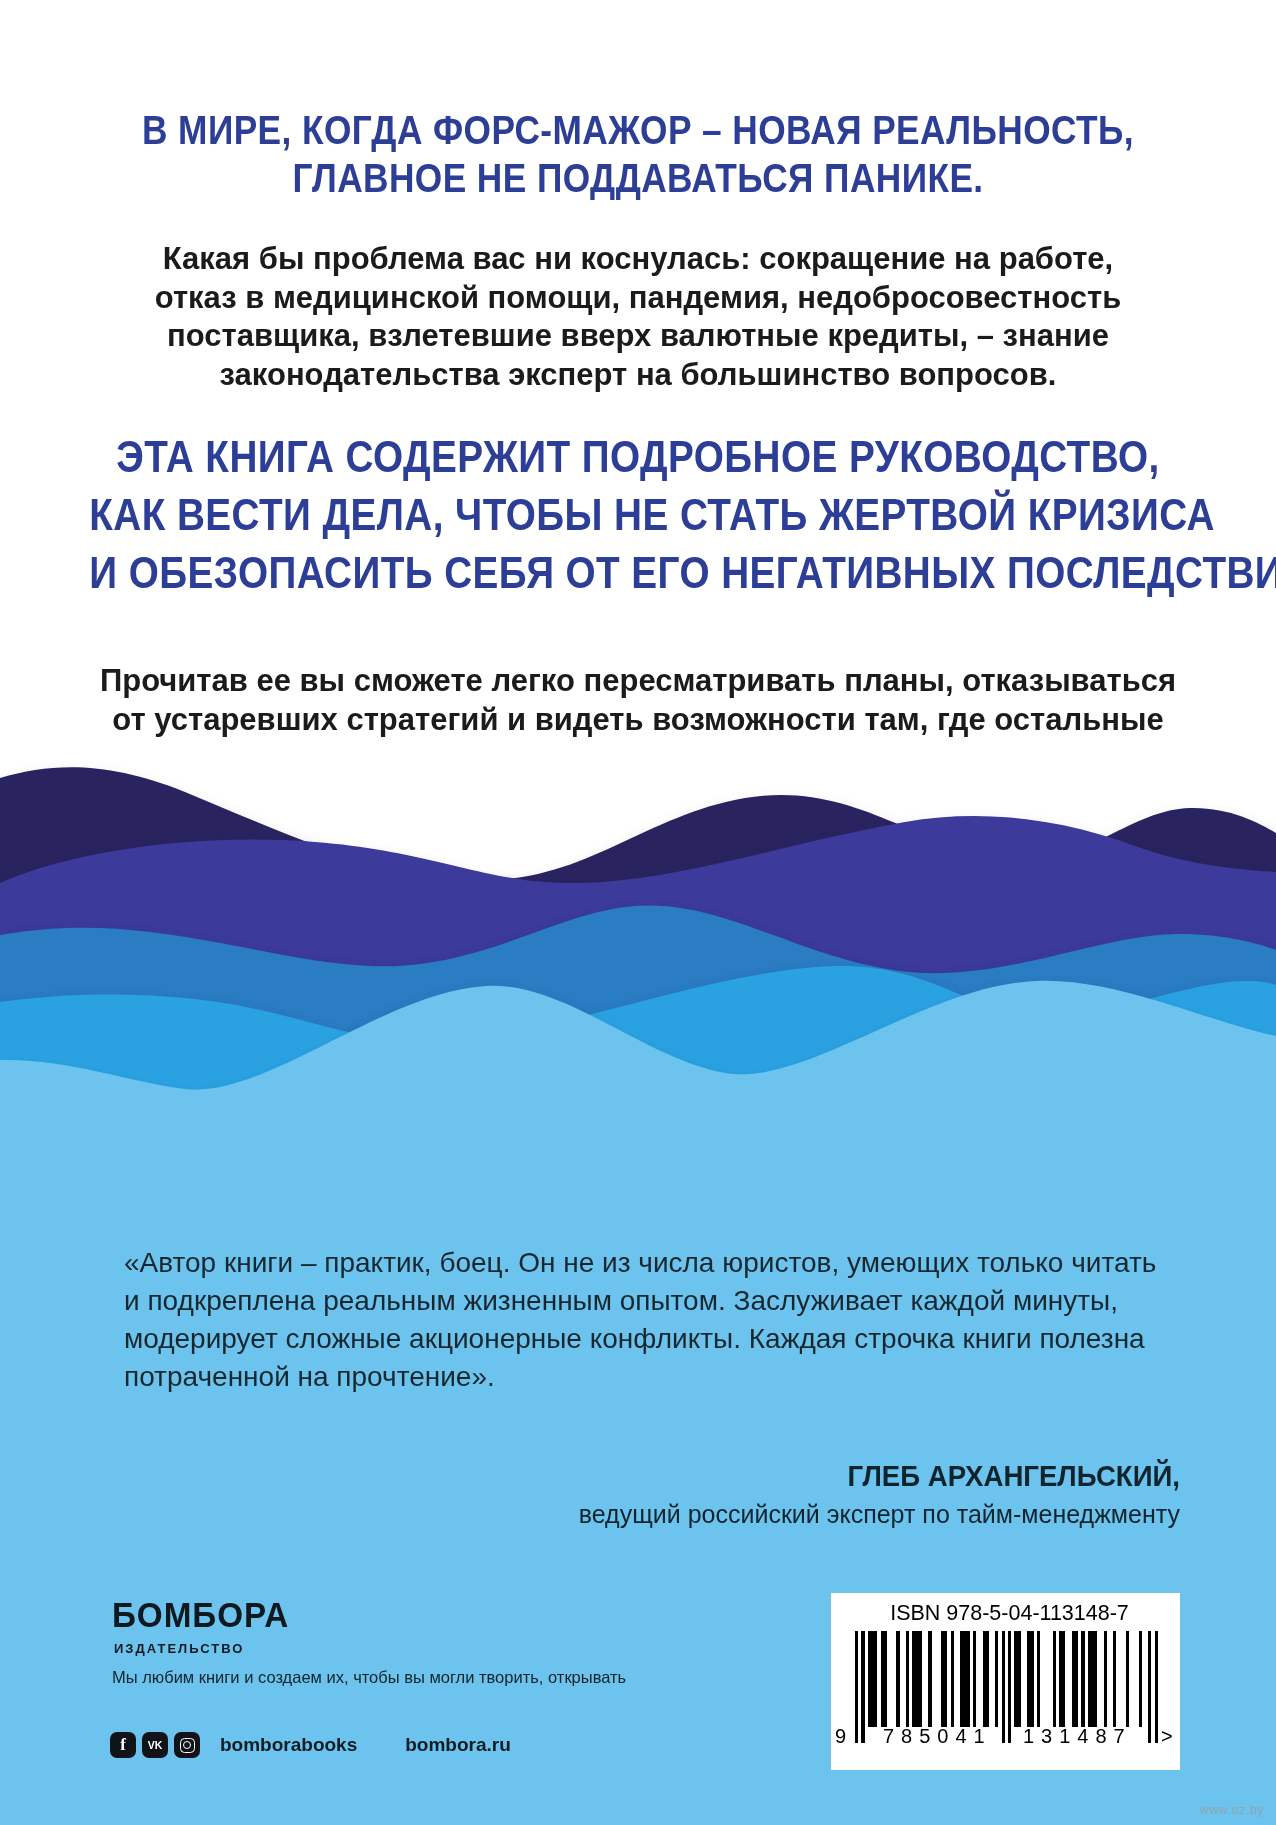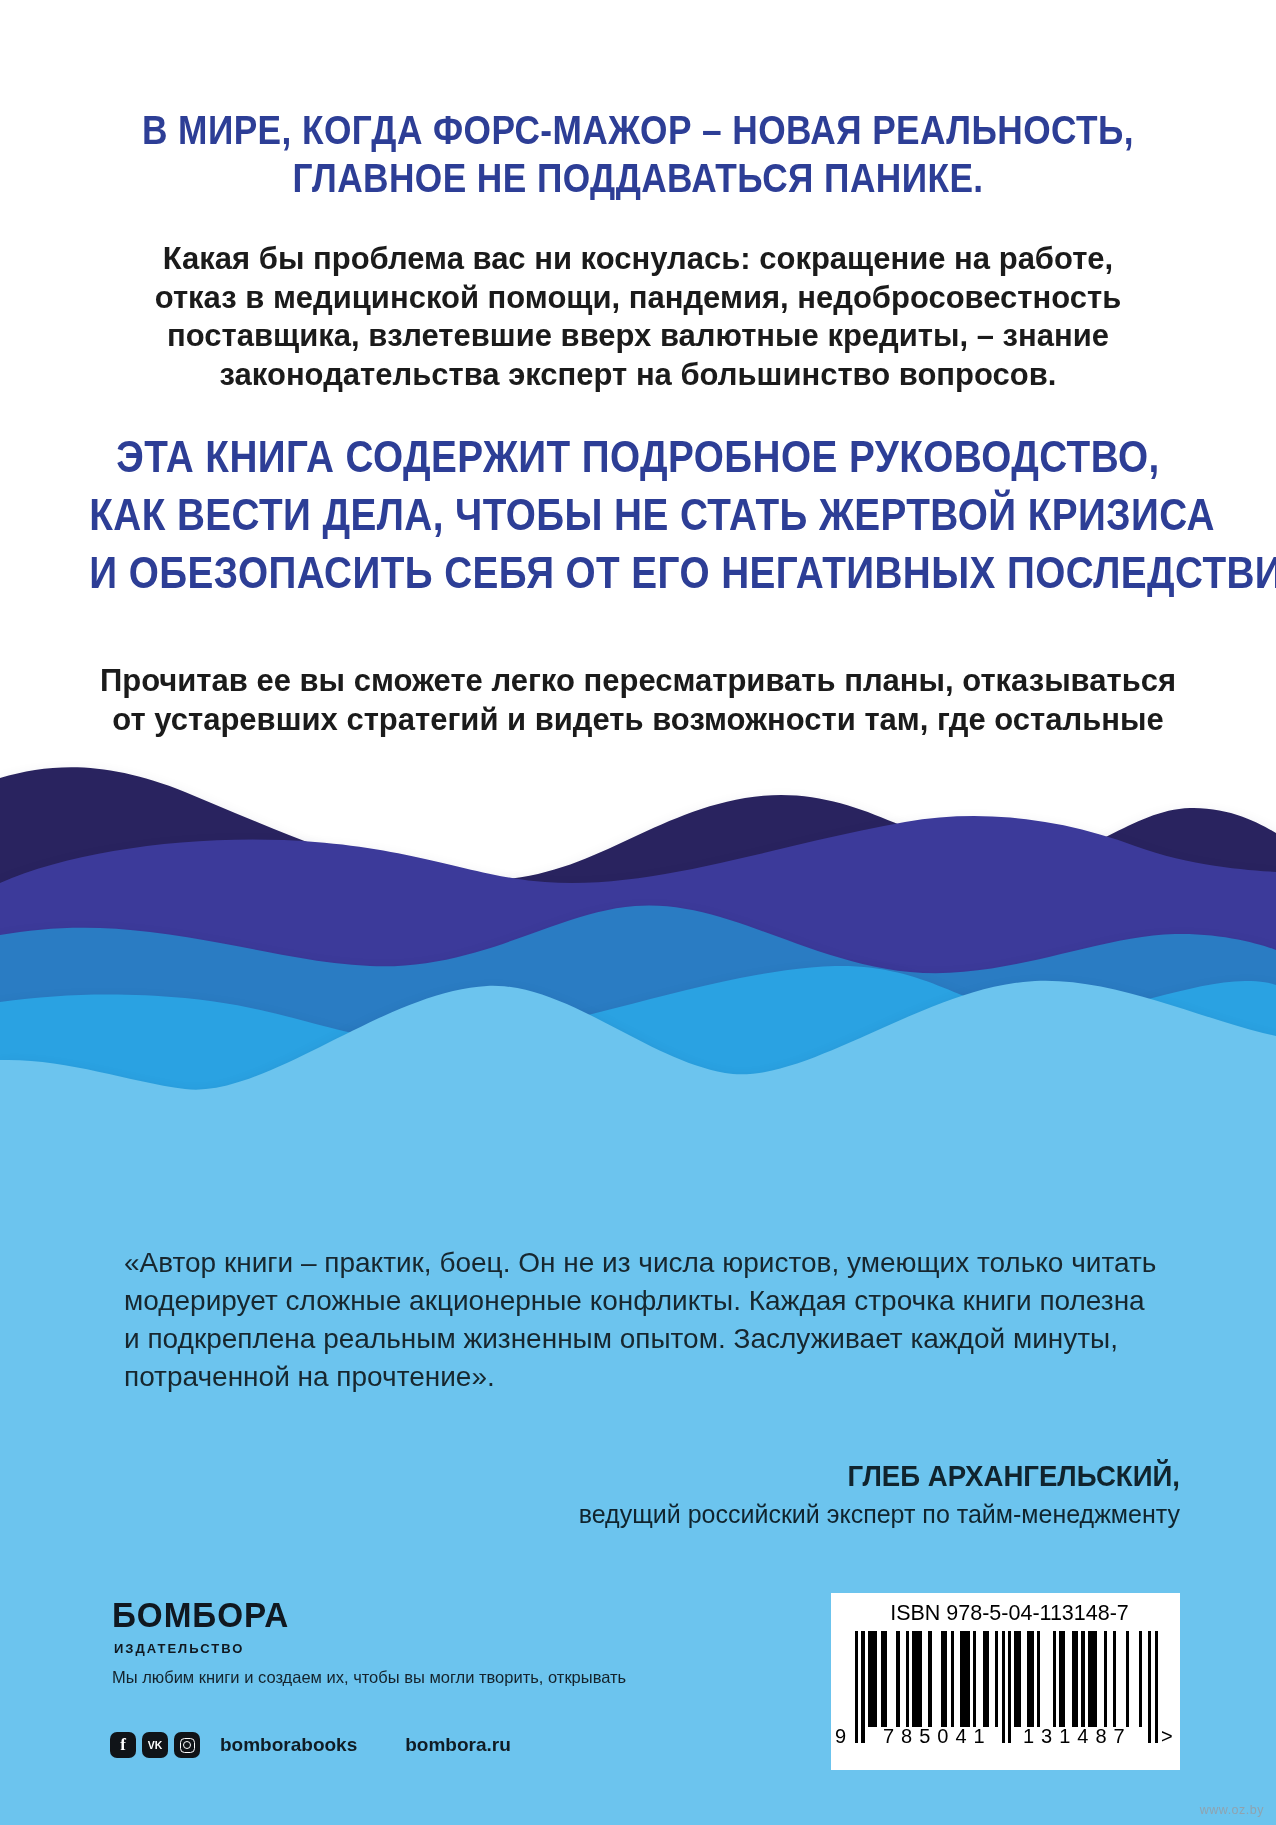--- a/index.html
+++ b/index.html
@@ -84,22 +84,22 @@
   <svg class="waves" viewBox="0 0 1276 525" preserveAspectRatio="none">
     <path class="wv" fill="#29235f" d="M0,128 C55,112 110,112 185,142 C290,185 375,228 480,230 C585,232 645,165 745,148 C850,130 915,195 1000,210 C1080,223 1125,160 1190,158 C1228,157 1258,172 1276,183 L1276,525 L0,525 Z"></path>
     <path class="wv" fill="#3c3a9a" d="M0,233 C75,200 200,183 315,192 C420,200 475,227 545,232 C655,240 770,196 905,172 C985,158 1065,170 1135,196 C1190,216 1245,220 1276,222 L1276,525 L0,525 Z"></path>
     <path class="wv" fill="#2a7cc3" d="M0,285 C45,277 95,275 150,282 C240,293 300,313 370,316 C480,321 555,262 635,256 C725,249 805,312 910,322 C1005,331 1095,286 1175,284 C1220,283 1258,293 1276,300 L1276,525 L0,525 Z"></path>
     <path class="wv" fill="#2aa2e2" d="M0,352 C60,344 115,342 185,348 C285,357 345,391 425,393 C530,395 705,320 835,316 C925,314 965,357 1025,364 C1105,372 1185,331 1245,331 C1262,331 1270,333 1276,335 L1276,525 L0,525 Z"></path>
     <path class="wv" fill="#6cc4ee" d="M0,410 C65,408 125,431 185,439 C265,449 385,341 487,336 C565,332 645,409 725,423 C805,437 925,336 1035,331 C1115,327 1205,371 1276,386 L1276,525 L0,525 Z"></path>
   </svg>
 
   <div class="quote">
     <div>«Автор книги – практик, боец. Он не из числа юристов, умеющих только читать</div>
+    <div>и подкреплена реальным жизненным опытом. Заслуживает каждой минуты,</div>
     <div>модерирует сложные акционерные конфликты. Каждая строчка книги полезна</div>
-    <div>и подкреплена реальным жизненным опытом. Заслуживает каждой минуты,</div>
     <div>потраченной на прочтение».</div>
   </div>
 
   <div class="blk author author-name">ГЛЕБ АРХАНГЕЛЬСКИЙ,</div>
   <div class="blk author author-role">ведущий российский эксперт по тайм-менеджменту</div>
 
   <div class="pub-logo">БОМБОРА</div>
   <div class="pub-sub">ИЗДАТЕЛЬСТВО</div>
   <div class="pub-about">
     <div>Мы любим книги и создаем их, чтобы вы могли творить, открывать</div>

